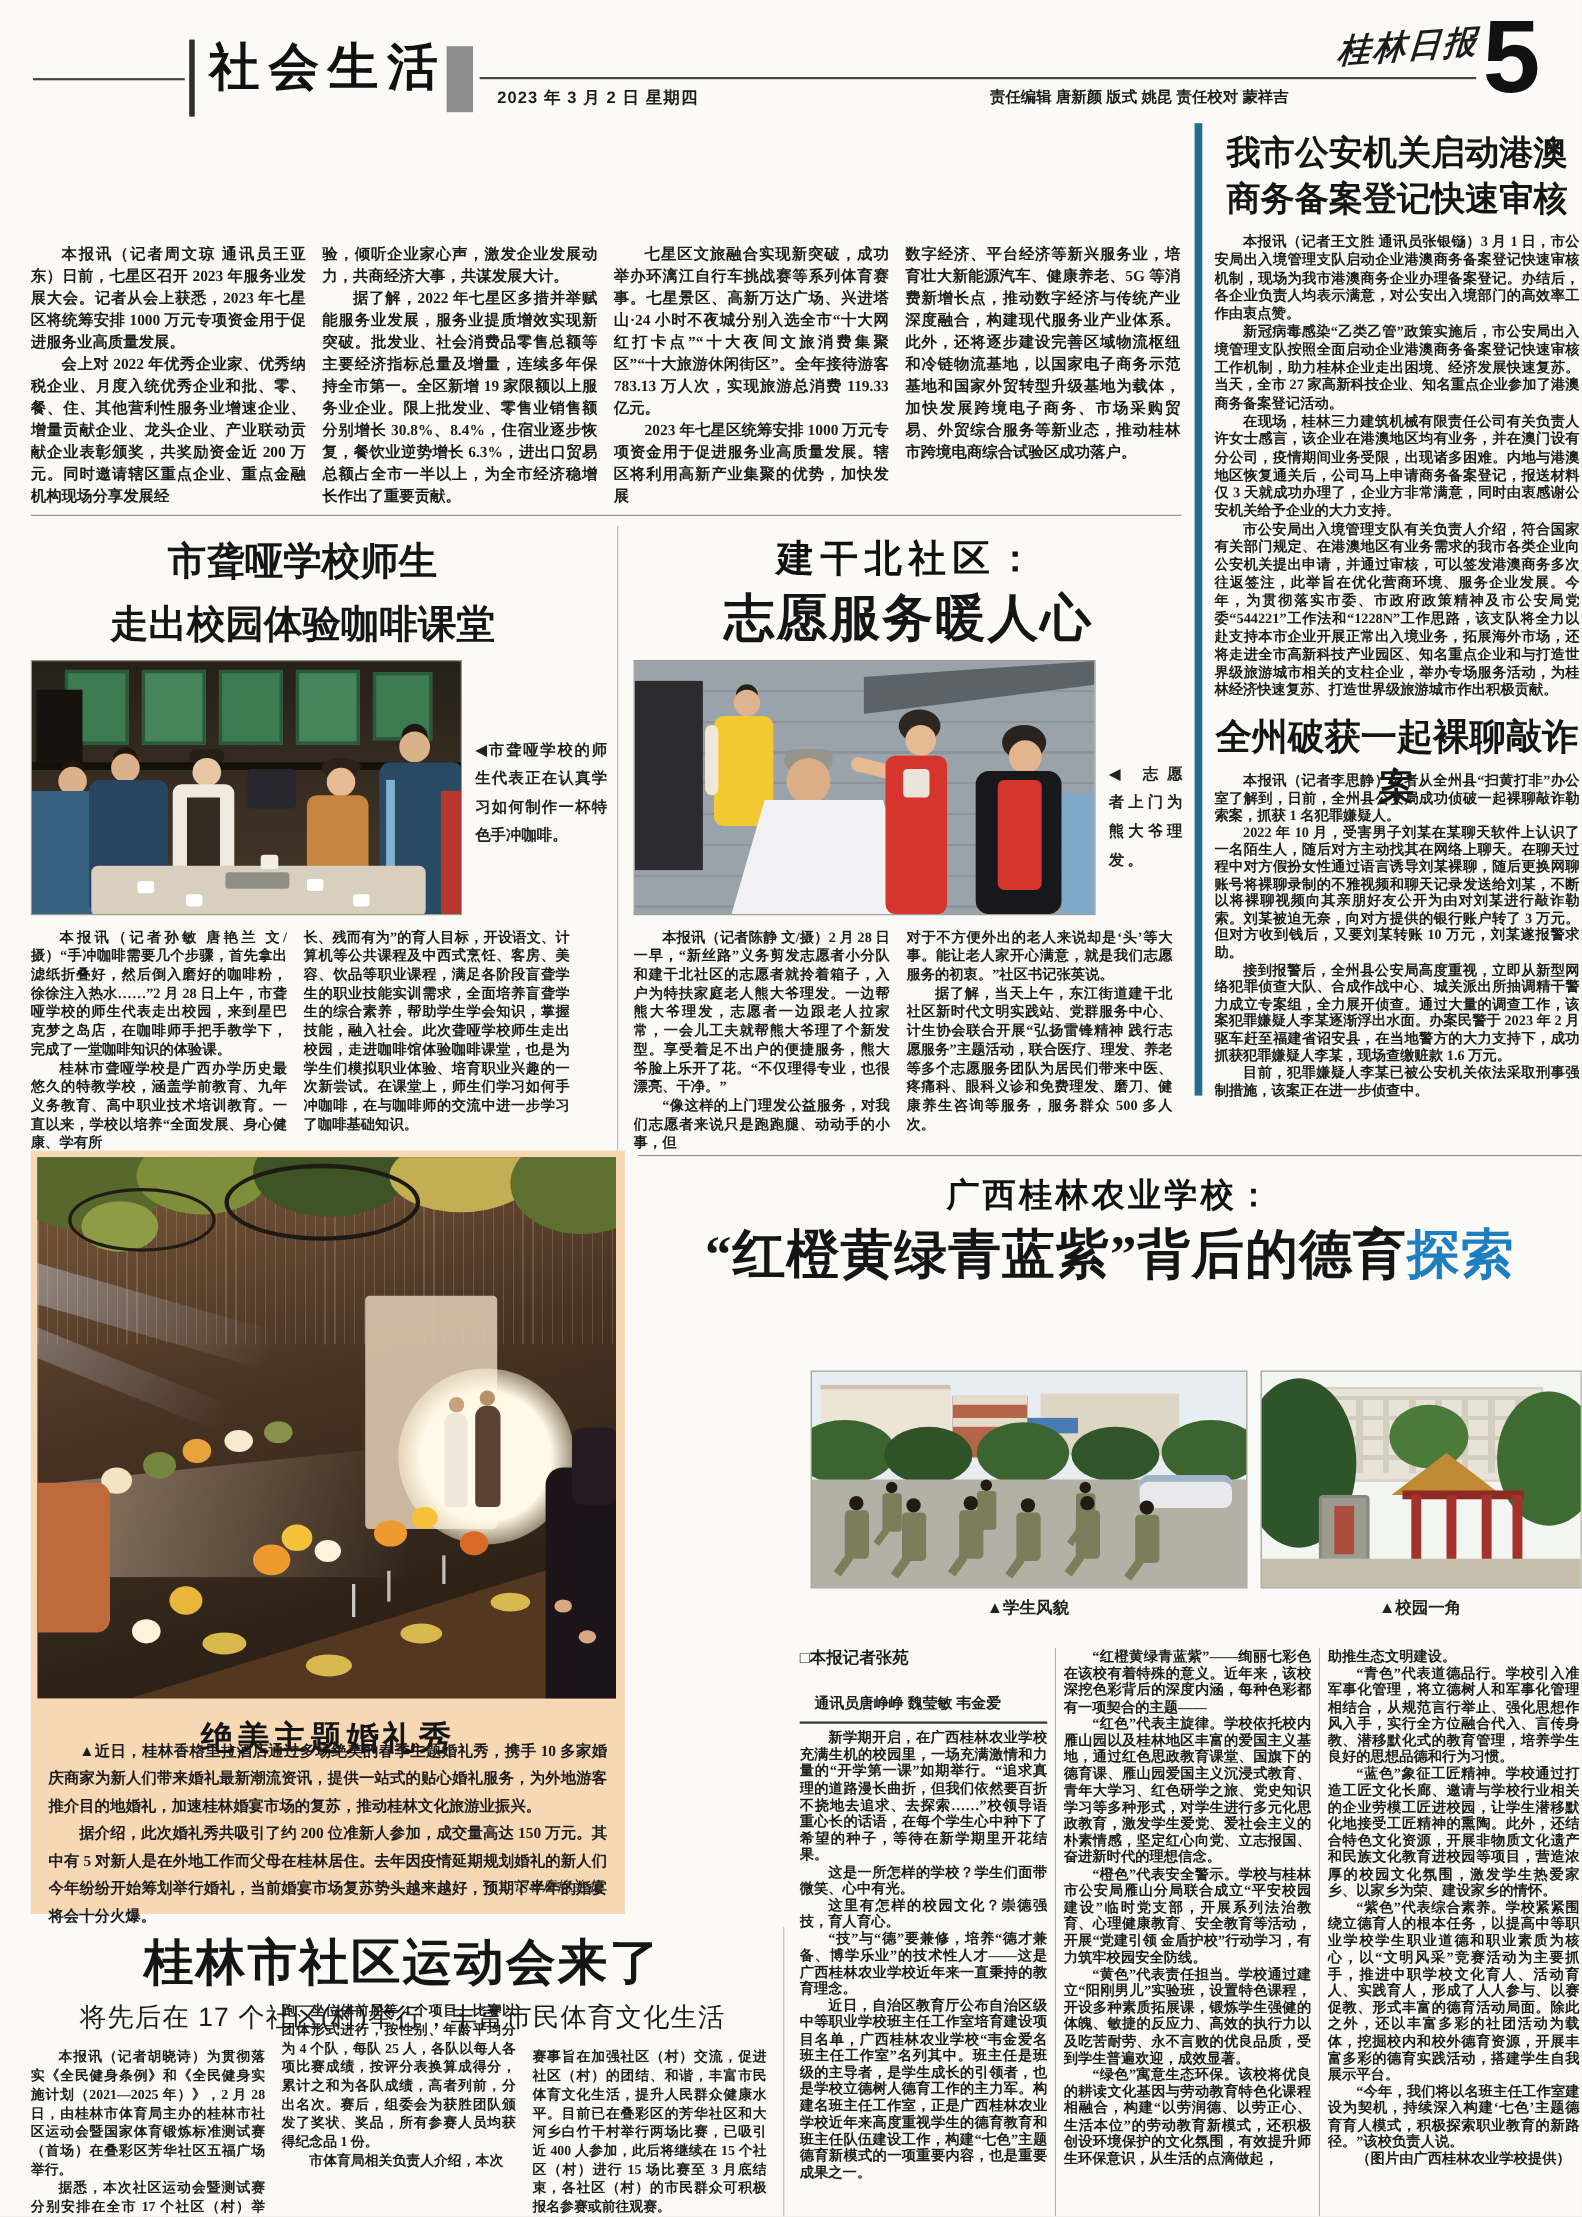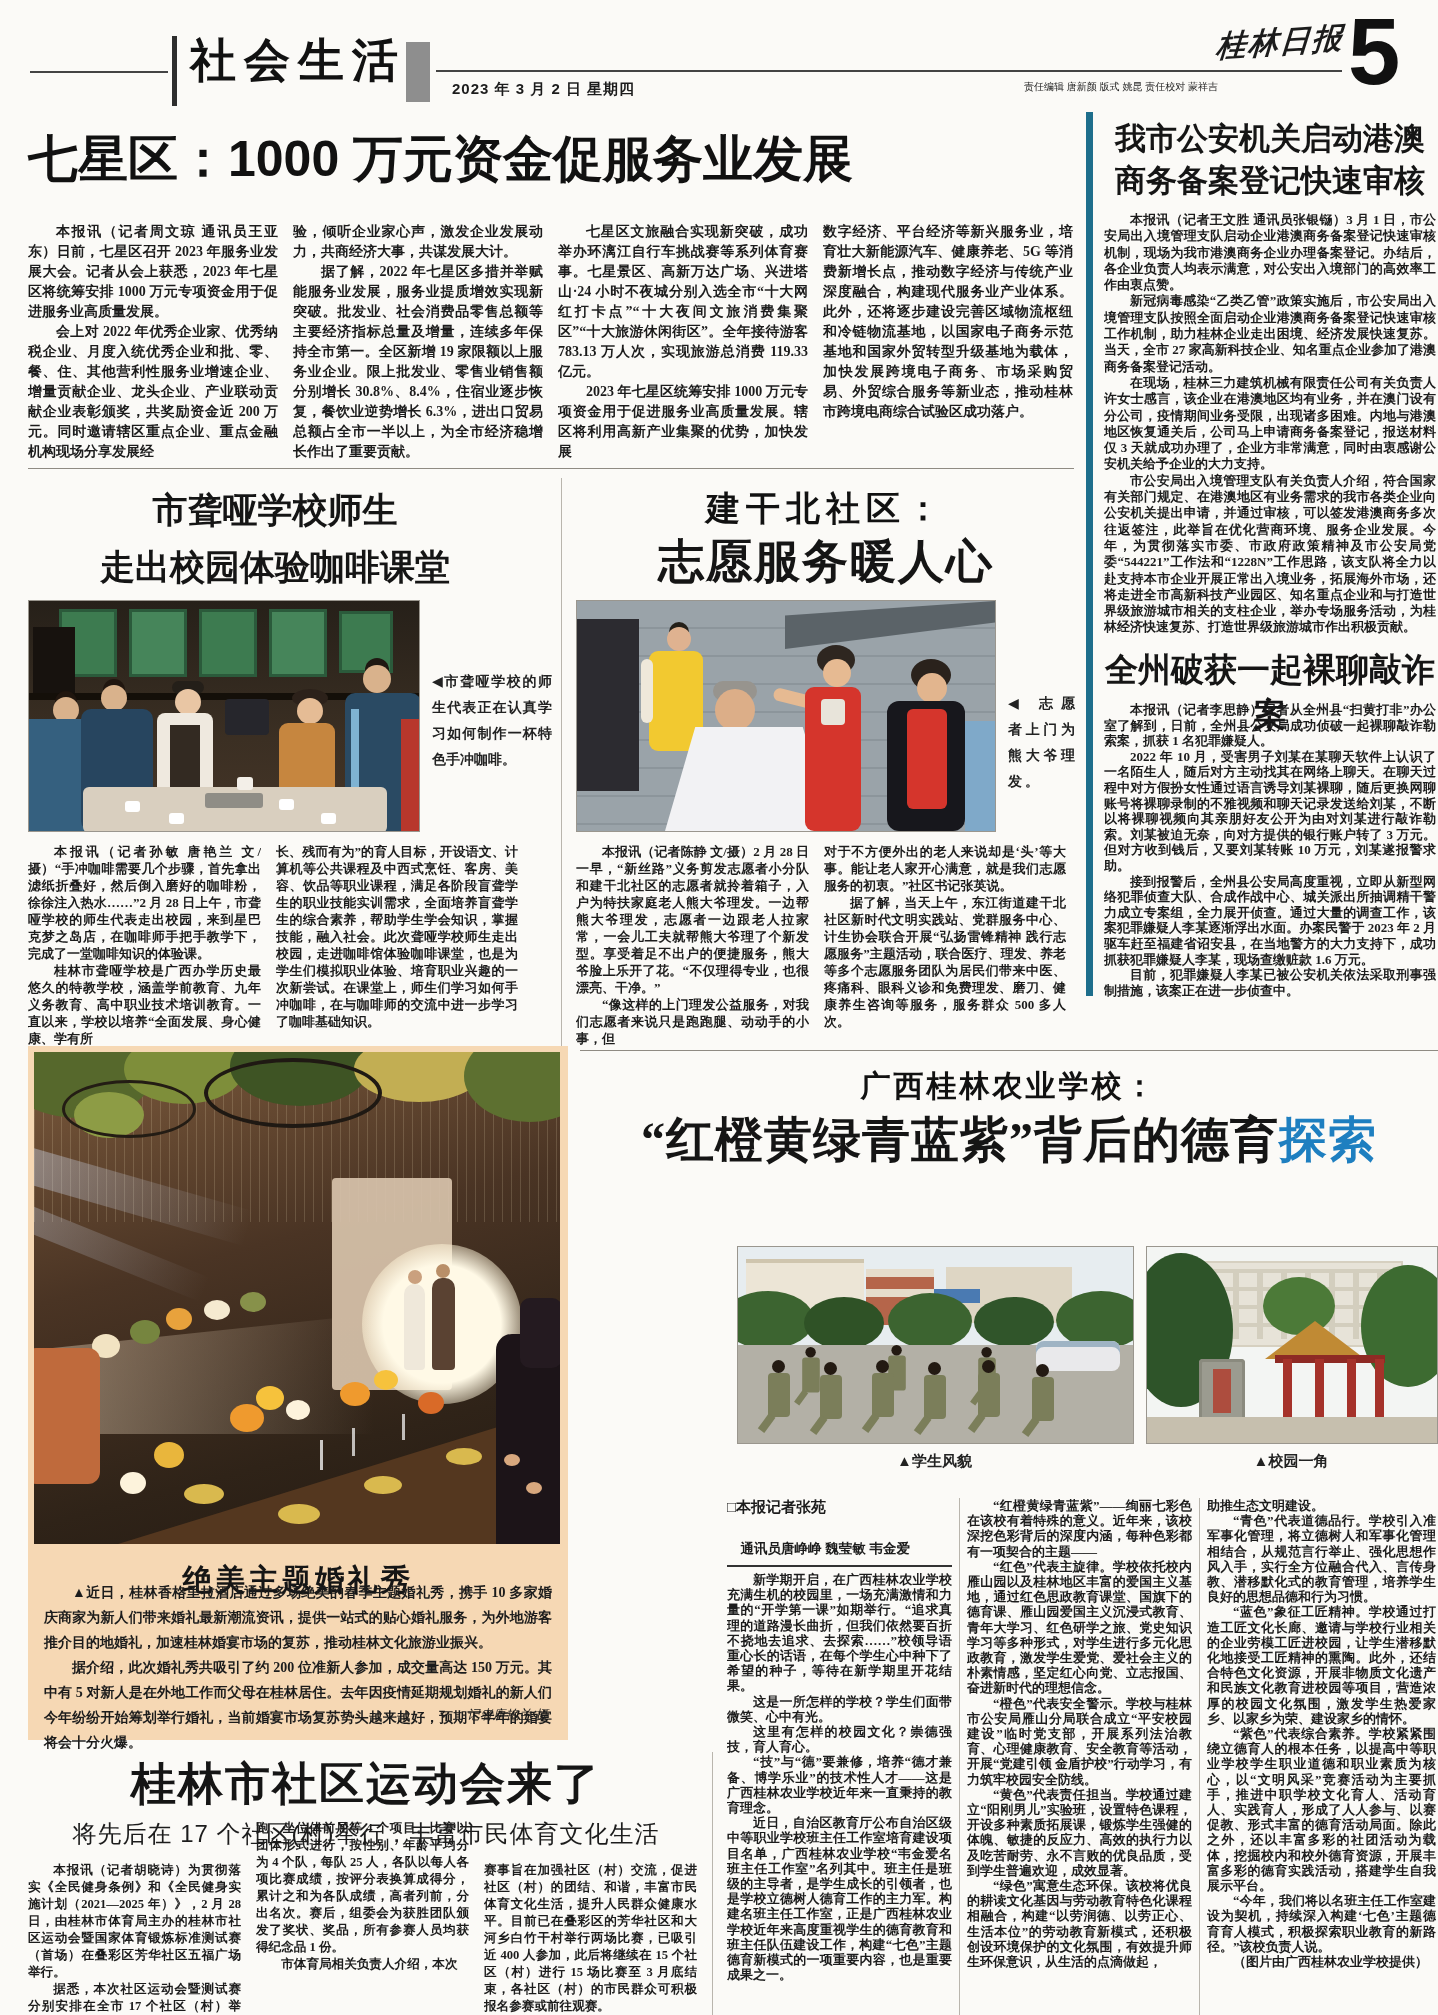--- a/index.html
+++ b/index.html
@@ -40,25 +40,24 @@
 <body>
 
 <div class="page">
 
   <div class="hline" style="left:30px;top:71px;width:138px;height:2px;background:#444;"></div>
   <div class="abs" style="left:172px;top:36px;width:5px;height:70px;background:#2e2e2e;"></div>
   <div class="abs hl-black" style="left:190px;top:30px;font-size:46px;letter-spacing:8px;">社会生活</div>
   <div class="abs" style="left:406px;top:42px;width:24px;height:60px;background:#8e8e8e;"></div>
   <div class="hline" style="left:436px;top:70px;width:906px;height:2px;background:#444;"></div>
   <div class="abs sans" style="left:452px;top:80px;font-size:15px;font-weight:bold;letter-spacing:1px;">2023 年 3 月 2 日  星期四</div>
-  <div class="abs sans" style="left:900px;top:80px;width:442px;font-size:10px;font-weight:normal;text-align:center;">责任编辑  唐新颜   版式  姚昆   责任校对  蒙祥吉</div>
+  <div class="abs sans" style="left:900px;top:80px;width:442px;font-size:14px;font-weight:bold;text-align:left;">责任编辑  唐新颜   版式  姚昆   责任校对  蒙祥吉</div>
   <div class="abs serif" style="left:1216px;top:22px;width:130px;font-size:30px;font-weight:900;font-style:italic;transform:rotate(-4deg) skewX(-8deg);letter-spacing:2px;">桂林日报</div>
   <div class="abs hl-black" style="left:1348px;top:2px;font-size:94px;line-height:100px;">5</div>
 
-  <div class="abs hl-black" style="left:28px;top:124px;width:1060px;font-size:50px;line-height:70px;white-space:nowrap;">七星区：1000 万元资金促服务业发展</div>
   <div class="abs t-body lg-body" style="left:28px;top:222px;width:250px;height:240px;overflow:hidden;">
       <p>本报讯（记者周文琼  通讯员王亚东）日前，七星区召开 2023 年服务业发展大会。记者从会上获悉，2023 年七星区将统筹安排 1000 万元专项资金用于促进服务业高质量发展。</p>
       <p>会上对 2022 年优秀企业家、优秀纳税企业、月度入统优秀企业和批、零、餐、住、其他营利性服务业增速企业、增量贡献企业、龙头企业、产业联动贡献企业表彰颁奖，共奖励资金近 200 万元。同时邀请辖区重点企业、重点金融机构现场分享发展经</p>
     </div>
   <div class="abs t-body lg-body cont" style="left:293px;top:222px;width:250px;height:240px;overflow:hidden;">
       <p>验，倾听企业家心声，激发企业发展动力，共商经济大事，共谋发展大计。</p>
       <p>据了解，2022 年七星区多措并举赋能服务业发展，服务业提质增效实现新突破。批发业、社会消费品零售总额等主要经济指标总量及增量，连续多年保持全市第一。全区新增 19 家限额以上服务业企业。限上批发业、零售业销售额分别增长 30.8%、8.4%，住宿业逐步恢复，餐饮业逆势增长 6.3%，进出口贸易总额占全市一半以上，为全市经济稳增长作出了重要贡献。</p>
     </div>
   <div class="abs t-body lg-body" style="left:558px;top:222px;width:250px;height:240px;overflow:hidden;">
       <p>七星区文旅融合实现新突破，成功举办环漓江自行车挑战赛等系列体育赛事。七星景区、高新万达广场、兴进塔山·24 小时不夜城分别入选全市“十大网红打卡点”“十大夜间文旅消费集聚区”“十大旅游休闲街区”。全年接待游客 783.13 万人次，实现旅游总消费 119.33 亿元。</p>

